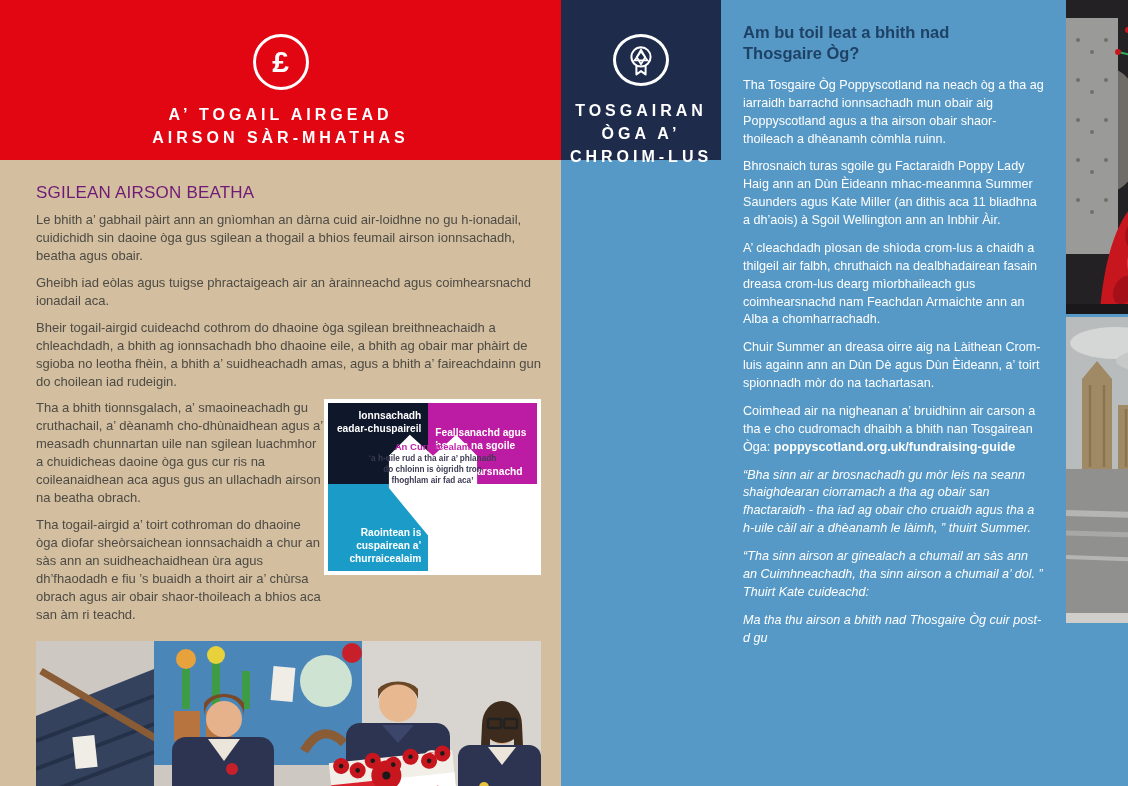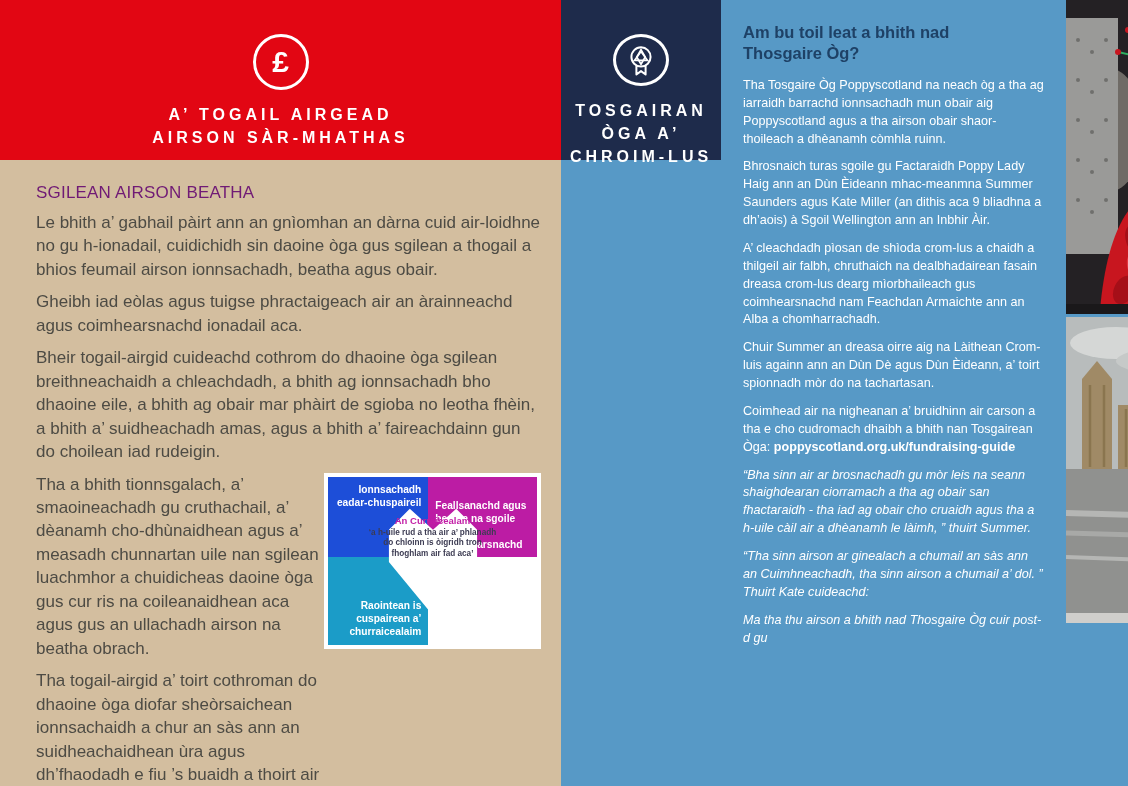--- a/index.html
+++ b/index.html
@@ -17,29 +17,29 @@
     width:56px; height:56px; border:3px solid #fff; border-radius:50%;
     display:flex; align-items:center; justify-content:center; color:#fff;
     font-size:30px; font-weight:bold; margin-bottom:13px;
   }
   .band-title {
     color:#fff; font-weight:bold; font-size:16px; letter-spacing:4px;
     text-align:center; line-height:1.45;
   }
   .left-content { padding:23px 20px 0 36px; flex:1; }
   .red-heading { color:#701a75; font-size:17px; font-weight:normal; letter-spacing:0.2px; margin-bottom:8px; }
-  .left-content p { color:#4D4B44; font-size:17px; line-height:1.38; margin-bottom:9px; max-width:509px; }
+  .left-content p { color:#4D4B44; font-size:13px; line-height:1.38; margin-bottom:9px; max-width:509px; }
   .two-col { display:flex; margin-top:2px; }
   .col-text { flex:1; }
   
   .diagram { width:217px; height:176px; background:#fff; padding:4px; position:relative; flex:0 0 217px; }
   .quad-grid { width:100%; height:100%; display:grid; grid-template-columns:48% 52%; grid-template-rows:48% 52%; }
   .quad { padding:6px 7px; color:#fff; font-weight:bold; font-size:10.2px; line-height:1.28; display:flex; }
   .q-tl { background:#EE7C1F; align-items:flex-start; }
-  .q-tr { background:#1d4ed8; align-items:flex-start; justify-content:flex-end; text-align:right; }
+  .q-tr { background:#0f172a; align-items:flex-start; justify-content:flex-end; text-align:right; }
   .q-bl { background:#BC1CA4; align-items:flex-end; }
   .q-br { background:#1B9CC8; align-items:flex-end; justify-content:flex-end; text-align:right; }
   .heart-svg { position:absolute; left:50%; top:10px; transform:translateX(-50%); }
   .heart-text {
     position:absolute; left:50%; top:42px; transform:translateX(-50%);
     width:132px; text-align:center;
   }
   .heart-title { color:#C21DA6; font-weight:bold; font-size:9.5px; margin-bottom:2px; }
   .heart-quote { color:#3C3B52; font-weight:bold; font-size:8.2px; line-height:1.3; }
   .photo-children { margin-top:8px; width:505px; height:182px; display:block; }
@@ -187,21 +187,21 @@
           <path d="M24,37 L24,49 L30,44.5 L36,49 L36,37" fill="none" stroke="#fff" stroke-width="2.6" stroke-linejoin="round"></path>
         </svg>
       </div>
       <div class="band-title">TOSGAIRAN ÒGA A’ CHROIM-LUS</div>
     </header>
 
     <div class="right-body">
       <div class="blue-content">
         <div class="blue-heading">Am bu toil leat a bhith nad Thosgaire Òg?</div>
         <p>Tha Tosgaire Òg Poppyscotland na neach òg a tha ag iarraidh barrachd ionnsachadh mun obair aig Poppyscotland agus a tha airson obair shaor-thoileach a dhèanamh còmhla ruinn.</p>
-        <p>Bhrosnaich turas sgoile gu Factaraidh Poppy Lady Haig ann an Dùn Èideann mhac-meanmna Summer Saunders agus Kate Miller (an dithis aca 9 bliadhna a dh’aois) à Sgoil Wellington ann an Inbhir Àir.</p>
+        <p>Bhrosnaich turas sgoile gu Factaraidh Poppy Lady Haig ann an Dùn Èideann mhac-meanmna Summer Saunders agus Kate Miller (an dithis aca 11 bliadhna a dh’aois) à Sgoil Wellington ann an Inbhir Àir.</p>
         <p>A’ cleachdadh pìosan de shìoda crom-lus a chaidh a thilgeil air falbh, chruthaich na dealbhadairean fasain dreasa crom-lus dearg mìorbhaileach gus coimhearsnachd nam Feachdan Armaichte ann an Alba a chomharrachadh.</p>
         <p>Chuir Summer an dreasa oirre aig na Làithean Crom-luis againn ann an Dùn Dè agus Dùn Èideann, a’ toirt spionnadh mòr do na tachartasan.</p>
         <p><span>Coimhead air na nigheanan a’ bruidhinn air carson a tha e cho cudromach dhaibh a bhith nan Tosgairean Òga: </span><a href="#" class="bold-link">poppyscotland.org.uk/fundraising-guide</a></p>
         <p class="quote">“Bha sinn air ar brosnachadh gu mòr leis na seann shaighdearan ciorramach a tha ag obair san fhactaraidh - tha iad ag obair cho cruaidh agus tha a h-uile càil air a dhèanamh le làimh, ” thuirt Summer.</p>
         <p class="quote">“Tha sinn airson ar ginealach a chumail an sàs ann an Cuimhneachadh, tha sinn airson a chumail a’ dol. ” Thuirt Kate cuideachd:</p>
         <p class="quote"><span>Ma tha thu airson a bhith nad Thosgaire Òg cuir post-d gu </span></p>
       </div>
 
       <div class="photo-col">
 

